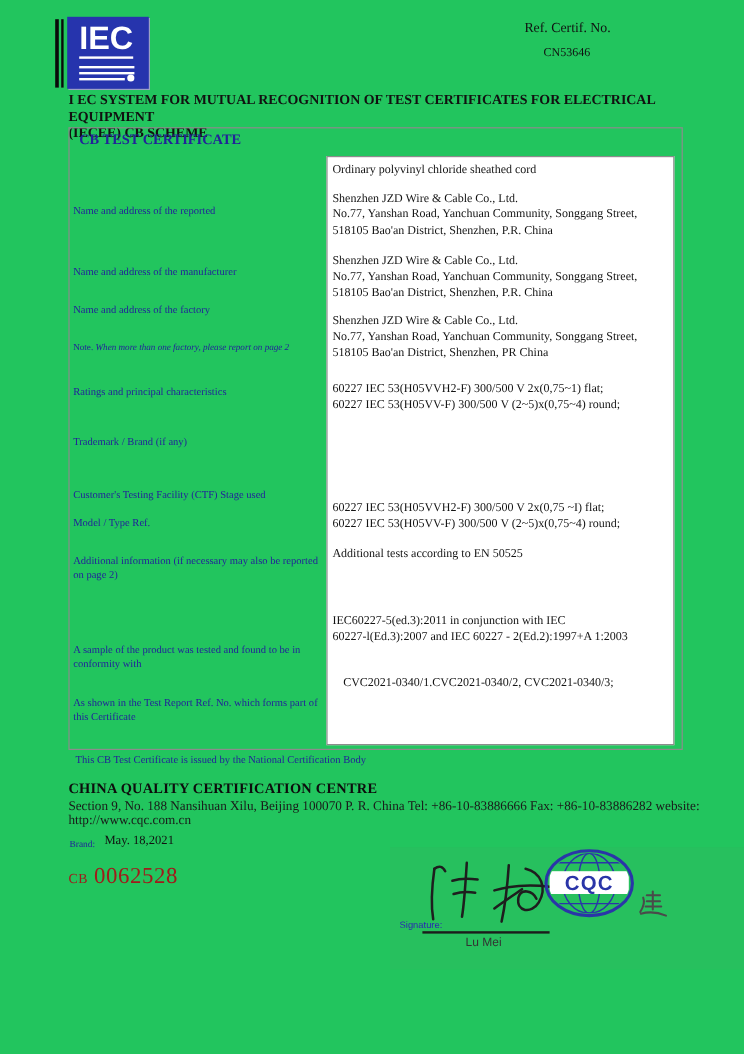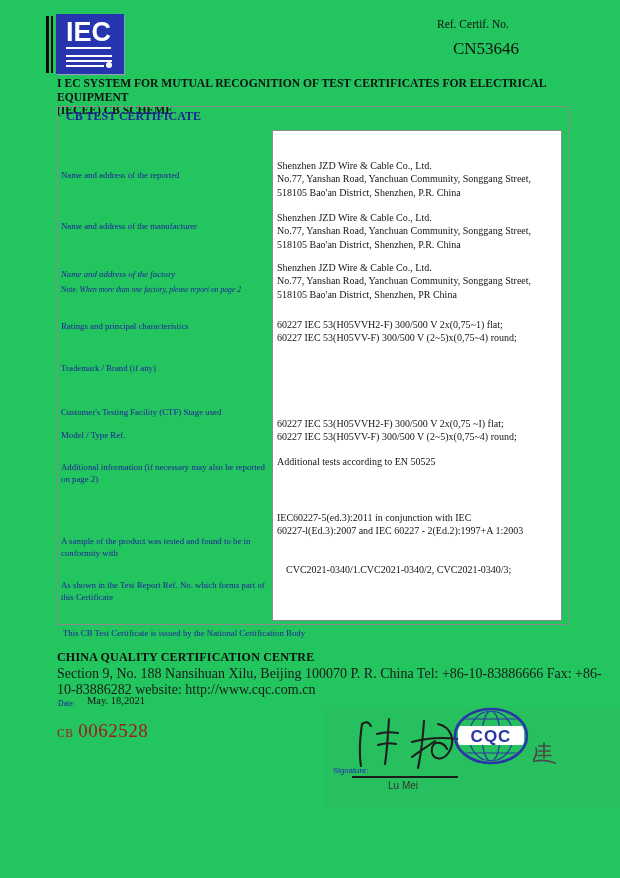--- a/index.html
+++ b/index.html
@@ -18,38 +18,38 @@
   .iec-logo{left:46px;top:14px;width:80px;height:62px;}
   .iec-bar1{position:absolute;left:0;top:2px;width:3px;height:57px;background:#0a0a0a;}
   .iec-bar2{position:absolute;left:5px;top:2px;width:2px;height:57px;background:#0a0a0a;}
   .iec-box{position:absolute;left:10px;top:0;width:68px;height:60px;background:#2634ad;box-shadow:1px 1px 0 #9aa0c4;}
   .iec-word{position:absolute;left:10px;top:5px;color:#fff;font-family:"Liberation Sans","DejaVu Sans",sans-serif;font-weight:bold;font-size:27px;line-height:27px;letter-spacing:0px;border-bottom:2px solid #fff;padding-bottom:1px;}
   .iec-line{position:absolute;left:10px;height:2px;background:#fff;}
   .iec-dot{position:absolute;width:6px;height:6px;border-radius:50%;background:#fff;}
 
   
   .ref-label{left:437px;top:18px;font-size:11.5px;}
-  .ref-value{left:453px;top:39px;font-size:17px;}
+  .ref-value{left:453px;top:39px;font-size:10px;}
   .scheme-title{left:57px;top:77px;width:535px;font-weight:bold;font-size:11.6px;line-height:1.18;}
 
   
   .outer-box{left:57px;top:106px;width:510px;height:517px;border:1px solid #8c8c8c;}
   .cert-title{left:66px;top:109px;font-weight:bold;font-size:12px;color:#22229a;}
   .inner-box{left:272px;top:130px;width:288px;height:489px;border:1px solid #8c8c8c;background:#fff;}
 
   .lbl{left:61px;width:205px;color:#22229a;font-size:8.8px;line-height:1.35;}
   .val{left:277px;width:280px;color:#141414;font-size:10px;line-height:13.4px;}
   .note-line{left:61px;width:210px;color:#22229a;font-size:7.6px;}
   .note-italic{font-style:italic;}
 
   .issued-note{left:63px;top:628px;color:#22229a;font-size:8.8px;}
 
   
   .ncb-name{left:57px;top:650px;font-weight:bold;font-size:12px;letter-spacing:0.2px;color:#0d0d0d;}
-  .ncb-address{left:57px;top:666px;font-size:14px;color:#1a1a1a;}
+  .ncb-address{left:57px;top:666px;font-size:11px;color:#1a1a1a;}
   .date-label{left:58px;top:699px;color:#22229a;font-size:7.8px;}
   .date-value{left:87px;top:695px;font-size:10.5px;color:#111;}
   .cb-row{left:57px;top:720px;display:flex;align-items:baseline;color:#a01b1b;}
   .cb-prefix{font-size:11.5px;letter-spacing:0.5px;}
   .cb-number{font-size:19px;margin-left:5px;letter-spacing:0.5px;}
 
   
   .sig-backdrop{left:325px;top:706px;width:295px;height:102px;background:rgba(125,115,100,0.06);}
   .sig-svg{left:350px;top:712px;}
   .sig-label{left:333px;top:766px;color:#2a2ab0;font-size:7.8px;font-family:"Liberation Sans","DejaVu Sans",sans-serif;}
@@ -80,35 +80,36 @@
 
   <div class="abs scheme-title preline">I EC SYSTEM FOR MUTUAL RECOGNITION OF TEST CERTIFICATES FOR ELECTRICAL EQUIPMENT
 (IECEE) CB SCHEME</div>
 
   <div class="abs outer-box"></div>
   <div class="abs cert-title">CB TEST CERTIFICATE</div>
   <div class="abs inner-box"></div>
 
   <div class="abs lbl" style="top:170px;">Name and address of the reported</div>
   <div class="abs lbl" style="top:221px;">Name and address of the manufacturer</div>
-  <div class="abs lbl" style="top:269px;font-style:italic;">Name and address of the factory</div>
+  <div class="abs lbl" style="top:253px;">Name and address of the factory</div>
   <div class="abs note-line" style="top:285px;">
     <span>Note.</span><span class="note-italic"> When more than one factory, please report on page 2</span>
   </div>
   <div class="abs lbl" style="top:363px;">Trademark / Brand (if any)</div>
   <div class="abs lbl" style="top:321px;">Ratings and principal characteristics</div>
   <div class="abs lbl" style="top:407px;">Customer's Testing Facility (CTF) Stage used</div>
   <div class="abs lbl" style="top:430px;">Model / Type Ref.</div>
   <div class="abs lbl preline" style="top:462px;">Additional information (if necessary may also be reported
 on page 2)</div>
   <div class="abs lbl preline" style="top:536px;">A sample of the product was tested and found to be in
 conformity with</div>
   <div class="abs lbl preline" style="top:580px;">As shown in the Test Report Ref. No. which forms part of
 this Certificate</div>
 
+  <div class="abs val preline" style="top:135px;">Ordinary polyvinyl chloride sheathed cord</div>
   <div class="abs val preline" style="top:159px;">Shenzhen JZD Wire &amp; Cable Co., Ltd.
 No.77, Yanshan Road, Yanchuan Community, Songgang Street,
 518105 Bao'an District, Shenzhen, P.R. China</div>
   <div class="abs val preline" style="top:211px;">Shenzhen JZD Wire &amp; Cable Co., Ltd.
 No.77, Yanshan Road, Yanchuan Community, Songgang Street,
 518105 Bao'an District, Shenzhen, P.R. China</div>
   <div class="abs val preline" style="top:261px;">Shenzhen JZD Wire &amp; Cable Co., Ltd.
 No.77, Yanshan Road, Yanchuan Community, Songgang Street,
 518105 Bao'an District, Shenzhen, PR China</div>
   <div class="abs val preline" style="top:318px;">60227 IEC 53(H05VVH2-F) 300/500 V 2x(0,75~1) flat;
@@ -117,21 +118,21 @@
 60227 IEC 53(H05VV-F) 300/500 V (2~5)x(0,75~4) round;</div>
   <div class="abs val preline" style="top:455px;">Additional tests according to EN 50525</div>
   <div class="abs val preline" style="top:511px;">IEC60227-5(ed.3):2011 in conjunction with IEC
 60227-l(Ed.3):2007 and IEC 60227 - 2(Ed.2):1997+A 1:2003</div>
   <div class="abs val preline" style="top:563px;left:286px;">CVC2021-0340/1.CVC2021-0340/2, CVC2021-0340/3;</div>
 
   <div class="abs issued-note">This CB Test Certificate is issued by the National Certification Body</div>
 
   <div class="abs ncb-name">CHINA QUALITY CERTIFICATION CENTRE</div>
   <div class="abs ncb-address">Section 9, No. 188 Nansihuan Xilu, Beijing 100070 P. R. China Tel: +86-10-83886666 Fax: +86-10-83886282 website: http://www.cqc.com.cn</div>
-  <div class="abs date-label">Date:</div>
+  <div class="abs date-label">Brand:</div>
   <div class="abs date-value">May. 18,2021</div>
 
   <div class="abs cb-row">
     <span class="cb-prefix">CB</span>
     <span class="cb-number">0062528</span>
   </div>
 
   <div class="abs sig-backdrop"></div>
 
   <svg class="abs sig-svg" width="120" height="62" viewBox="0 0 120 62">

